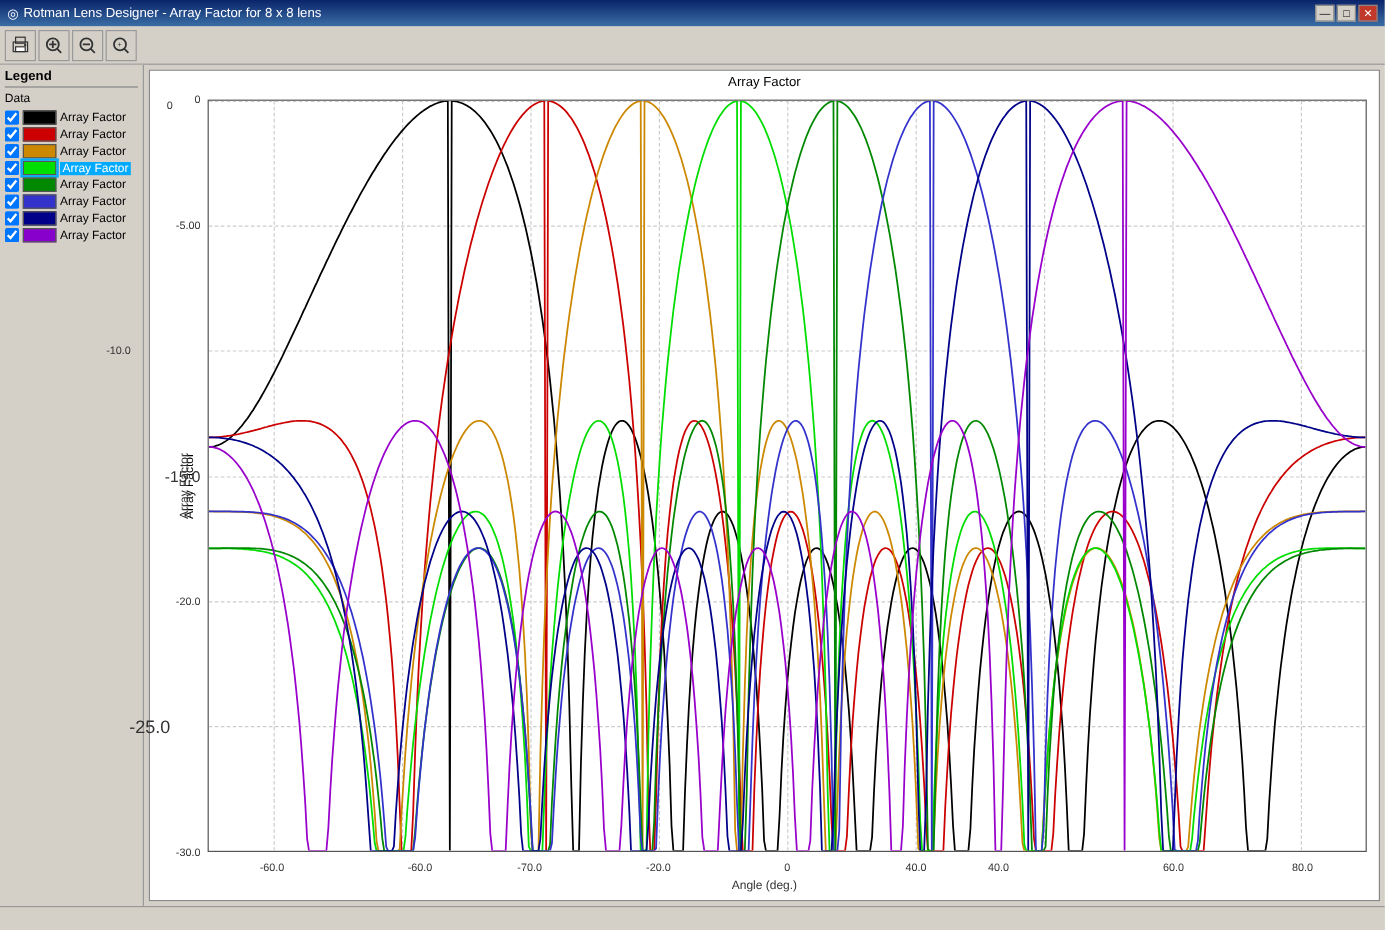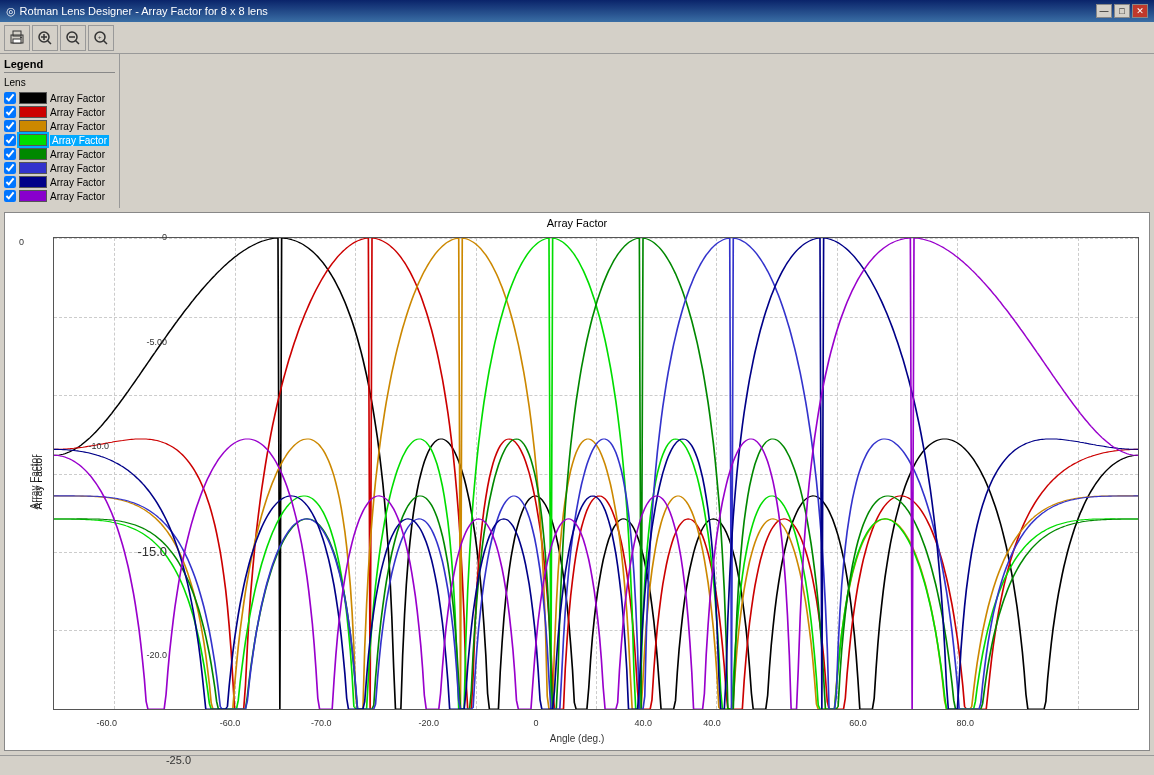--- a/index.html
+++ b/index.html
@@ -58,21 +58,20 @@
       background: #d4d0c8;
       border: 1px solid #999;
       display: flex;
       align-items: center;
       justify-content: center;
       cursor: pointer;
     }
     .main-area {
       display: flex;
       height: calc(775px - 22px - 32px - 20px);
-      flex-direction: column;
     }
     .legend-panel {
       width: 120px;
       background: #d4d0c8;
       border-right: 1px solid #999;
       padding: 4px;
     }
     .legend-title {
       font-size: 11px;
       font-weight: bold;
@@ -195,21 +194,21 @@
       <line x1="10.5" y1="10.5" x2="14" y2="14" stroke="#333" stroke-width="1.5"></line>
       <text x="5" y="9" font-size="6" fill="#333">+</text>
     </svg>
   </div>
 </div>
 
 <div class="main-area">
 
   <div class="legend-panel">
     <div class="legend-title">Legend</div>
-    <div class="legend-section-title">Lens</div>
+    <div class="legend-section-title">Data</div>
     <div class="legend-item">
       <input type="checkbox" checked="" style="">
       <div class="legend-color-box" style="background:#000000"></div>
       <span class="legend-label">Array Factor</span>
     </div>
     <div class="legend-item">
       <input type="checkbox" checked="" style="">
       <div class="legend-color-box" style="background:#cc0000"></div>
       <span class="legend-label">Array Factor</span>
     </div>
@@ -293,21 +292,21 @@
     </div>
 
     <div style="position:absolute; top:24px; left:14px; font-size:9px; color:#333;">0</div>
     <div style="position:absolute; top:calc(24px + 16.67% * (100% - 64px)/100); left:8px; font-size:9px; color:#333; transform:translateY(-50%);"></div>
 
   <div style="position: absolute; right: 982px; font-size: 9px; color: rgb(51, 51, 51); white-space: nowrap; top: 24px; transform: translateY(-50%);">0</div>
       <div style="position: absolute; right: 982px; font-size: 9px; color: rgb(51, 51, 51); white-space: nowrap; top: 128.5px; transform: translateY(-50%);">-5.00</div>
       <div style="position: absolute; right: 1040px; font-size: 9px; color: rgb(51, 51, 51); white-space: nowrap; top: 233px; transform: translateY(-50%);">-10.0</div>
       <div style="position: absolute; right: 982px; font-size: 13px; color: rgb(51, 51, 51); white-space: nowrap; top: 337.5px; transform: translateY(-50%);">-15.0</div>
       <div style="position: absolute; right: 982px; font-size: 9px; color: rgb(51, 51, 51); white-space: nowrap; top: 442px; transform: translateY(-50%);">-20.0</div>
-      <div style="position: absolute; right: 958px; font-size: 11px; color: rgb(51, 51, 51); white-space: nowrap; top: 546.5px; transform: translateY(-50%); text-align: center;">-25.0</div>
+      <div style="position: absolute; right: 1007px; font-size: 15px; color: rgb(51, 51, 51); white-space: nowrap; top: 546.5px; transform: translateY(-50%); text-align: center;">-25.0</div>
       <div style="position: absolute; right: 982px; font-size: 9px; color: rgb(51, 51, 51); white-space: nowrap; top: 651px; transform: translateY(-50%);">-30.0</div>
       <div style="position: absolute; bottom: 22px; font-size: 9px; color: rgb(51, 51, 51); white-space: nowrap; transform: translateX(-50%); left: 101.667px;">-60.0</div>
       <div style="position: absolute; bottom: 22px; font-size: 9px; color: rgb(51, 51, 51); white-space: nowrap; transform: translateX(-50%); left: 209px; margin-left: 16px;">-60.0</div>
       <div style="position: absolute; bottom: 22px; font-size: 9px; color: rgb(51, 51, 51); white-space: nowrap; transform: translateX(-50%); left: 316.333px;">-70.0</div>
       <div style="position: absolute; bottom: 22px; font-size: 9px; color: rgb(51, 51, 51); white-space: nowrap; transform: translateX(-50%); left: 423.667px;">-20.0</div>
       <div style="position: absolute; bottom: 22px; font-size: 9px; color: rgb(51, 51, 51); white-space: nowrap; transform: translateX(-50%); left: 531px;">0</div>
       <div style="position: absolute; bottom: 22px; font-size: 9px; color: rgb(51, 51, 51); white-space: nowrap; transform: translateX(-50%); left: 638.333px;">40.0</div>
       <div style="position: absolute; bottom: 22px; font-size: 9px; color: rgb(51, 51, 51); white-space: nowrap; transform: translateX(-50%); left: 707px;">40.0</div>
       <div style="position: absolute; bottom: 22px; font-size: 9px; color: rgb(51, 51, 51); white-space: nowrap; transform: translateX(-50%); left: 853px; text-align: right;">60.0</div>
       <div style="position: absolute; bottom: 22px; font-size: 9px; color: rgb(51, 51, 51); white-space: nowrap; transform: translateX(-50%); left: 960.333px;">80.0</div>

